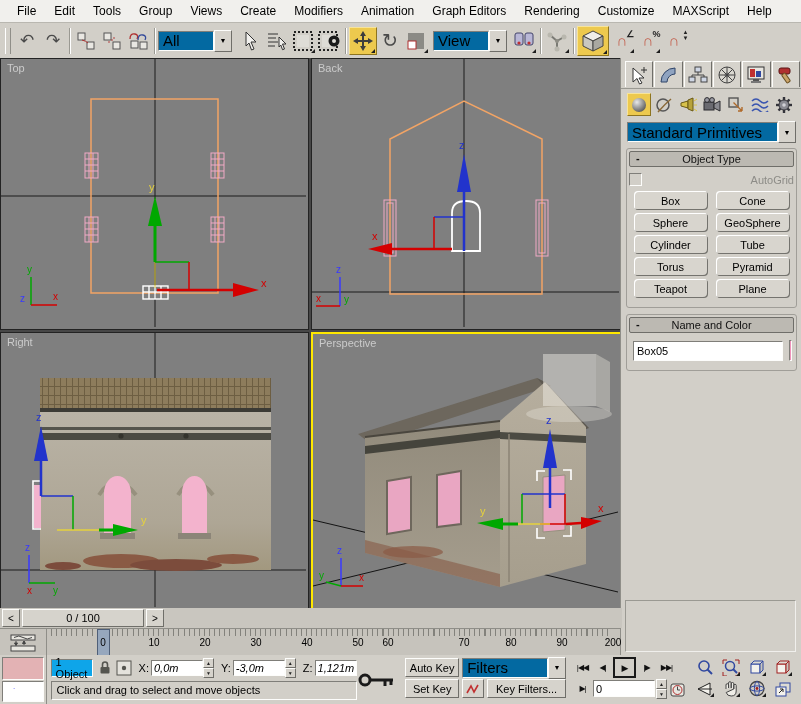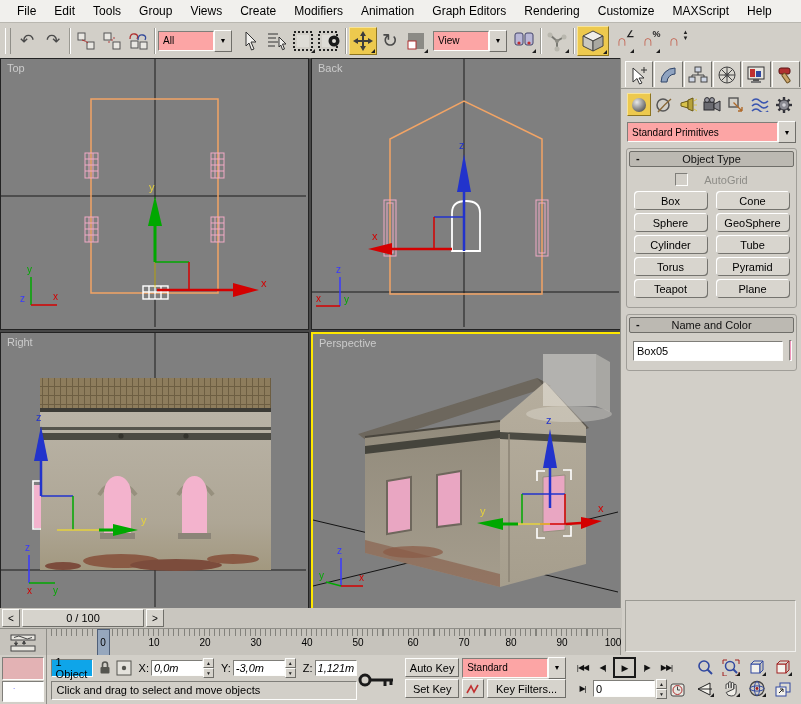--- a/index.html
+++ b/index.html
@@ -12,42 +12,42 @@
   .fly::after{content:"";position:absolute;right:1px;bottom:1px;border-left:4px solid transparent;border-bottom:4px solid #1d1d1d;}
   .active-yellow{background:#edc94e;border:1px solid;border-color:#f7e49a #8d7420 #8d7420 #f7e49a;}
   .sep{width:1px;height:26px;background:#9a9992;margin:0 3px;box-shadow:1px 0 0 #fff;}
   
   #menubar{height:22px;background:#f1f0ed;border-bottom:1px solid #b9b7b0;display:flex;align-items:center;padding-left:8px;font-size:12px;}
   #menubar .mi{padding:3px 9px;cursor:default;text-align:center;}
   
   #toolbar{height:35px;border-bottom:1px solid #8f8e88;display:flex;align-items:center;padding:0 2px;background:#d2cfc8;}
   .grip{width:4px;height:26px;border-left:1px solid #fff;border-right:1px solid #8f8e88;margin:0 3px;}
   .dd{display:flex;align-items:center;height:20px;}
-  .dd .val{background:#fca5a5;border:1px solid;border-color:#7f7e79 #fdfdfb #fdfdfb #7f7e79;height:18px;display:flex;align-items:center;padding:0 4px;font-size:10px;}
+  .dd .val{background:#0369a1;border:1px solid;border-color:#7f7e79 #fdfdfb #fdfdfb #7f7e79;height:18px;display:flex;align-items:center;padding:0 4px;font-size:15px;}
   .dd .arr{width:16px;height:20px;display:flex;align-items:center;justify-content:center;font-size:7px;background:#d6d3cc;border:1px solid;border-color:#fdfdfb #6f6e69 #6f6e69 #fdfdfb;}
   .uglyph{font-size:17px;line-height:1;color:#4a4a4a;}
   .magnet{color:#c25a47;font-size:15px;font-weight:bold;position:relative;}
   .magnet b{position:absolute;top:-3px;right:-7px;font-size:9px;color:#222;font-weight:bold;}
   
   #vpzone{position:absolute;left:0;top:58px;width:620px;height:550px;background:#474747;}
   .vp{position:absolute;background:#7f7f7f;border:1px solid #232323;overflow:hidden;}
   .vp .vplabel{position:absolute;left:6px;top:3px;color:#cbcbcb;font-size:11px;z-index:5;}
   #vp-persp{border:2px solid #ffe800;}
   
   #cpanel{position:absolute;left:620px;top:58px;width:181px;height:597px;background:#d2cfc8;border-left:1px solid #8f8e88;}
   #cp-tabs{display:flex;padding:3px 2px 1px 4px;gap:1px;border-bottom:1px solid #9a9992;}
   .cptab{width:27px;height:25px;display:flex;align-items:center;justify-content:center;border:1px solid;border-color:#fdfdfb #6f6e69 #6f6e69 #fdfdfb;background:#d6d3cc;border-bottom:none;}
   #cp-cats{display:flex;padding:4px 2px 4px 6px;gap:2px;align-items:center;}
   .cpcat{width:22px;height:21px;display:flex;align-items:center;justify-content:center;position:relative;}
   #cp-dd{margin:2px 6px 6px 6px;}
   #cp-dd .val{flex:1;}
   .rollout{margin:6px 5px 0 5px;border:1px solid #a09e98;border-radius:3px;padding:2px;background:#d2cfc8;}
   .rhead{background:#bcb9b2;border:1px solid #6f6e69;border-radius:2px;height:14px;display:flex;align-items:center;font-size:11px;color:#111;position:relative;justify-content:center;}
   .rhead .minus{position:absolute;left:6px;top:0;font-weight:bold;}
-  .autogrid{display:flex;align-items:center;justify-content:center;gap:16px;color:#8d8c87;margin:6px 0 2px 0;}
+  .autogrid{display:flex;align-items:center;justify-content:space-between;gap:16px;color:#8d8c87;margin:6px 0 2px 0;}
   .cb{width:11px;height:11px;background:#d2cfc8;border:1px solid;border-color:#7f7e79 #fdfdfb #fdfdfb #7f7e79;}
   .objgrid{display:grid;grid-template-columns:74px 74px;gap:3px 8px;justify-content:center;margin:5px 0 7px 0;}
   .objbtn{height:19px;border-radius:4px;background:#d8d5ce;box-shadow:inset 1px 1px 0 #fff,inset -1px -1px 0 #74736e;display:flex;align-items:center;justify-content:center;font-size:11px;cursor:default;}
   .namerow{display:flex;align-items:center;gap:6px;margin:7px 2px 7px 4px;}
   .namefield{flex:1;height:18px;background:#fff;border:1px solid;border-color:#7f7e79 #fdfdfb #fdfdfb #7f7e79;font-family:"Liberation Sans",sans-serif;font-size:11px;padding:0 3px;}
   .swatch{width:20px;height:19px;background:#ef93bb;border:1px solid;border-color:#7f7e79 #fdfdfb #fdfdfb #7f7e79;}
   #cp-bottom{position:absolute;left:4px;right:6px;top:542px;height:50px;border:1px solid;border-color:#9a9992 #f0efec #f0efec #9a9992;}
   
   #timeslider{position:absolute;left:0;top:608px;width:620px;height:20px;display:flex;align-items:center;gap:2px;padding-left:2px;background:#c9c6bf;}
   .tsbtn{width:16px;height:16px;display:flex;align-items:center;justify-content:center;font-size:10px;}
@@ -673,25 +673,25 @@
     </div>
     <div id="ruler">
       <div class="ticks"></div>
       <div id="frame-ind"></div>
       <span class="num" style="left:56px">0</span>
       <span class="num" style="left:107px">10</span>
       <span class="num" style="left:158px">20</span>
       <span class="num" style="left:209px">30</span>
       <span class="num" style="left:260px">40</span>
       <span class="num" style="left:311px">50</span>
-      <span class="num" style="left:366px">60</span>
+      <span class="num" style="left:341px">60</span>
       <span class="num" style="left:417px">70</span>
       <span class="num" style="left:464px">80</span>
       <span class="num" style="left:515px">90</span>
-      <span class="num" style="left:566px">100</span>
+      <span class="num" style="left:566px">200</span>
     </div>
   </div>
 
   <div id="statusbar">
     <div id="listener">
       <div class="pink"></div>
       <div class="white">.</div>
     </div>
 
     <div id="mainstat" class="scol">
@@ -741,21 +741,21 @@
           <line x1="12" y1="11" x2="35" y2="11" stroke="#1a1a1a" stroke-width="3"></line>
           <line x1="27" y1="11" x2="27" y2="17" stroke="#1a1a1a" stroke-width="3"></line>
           <line x1="33" y1="11" x2="33" y2="16" stroke="#1a1a1a" stroke-width="3"></line>
         </svg>
     </div>
 
     <div id="animcol" class="scol">
       <div class="srow">
         <div class="akbtn r">Auto Key</div>
         <div class="dd" style="flex:1">
-          <span class="val" style="flex:1">Standard</span>
+          <span class="val" style="flex:1">Filters</span>
           <span class="arr">▼</span>
         </div>
       </div>
       <div class="srow">
         <div class="akbtn r">Set Key</div>
         <div class="ic r" style="width:20px;height:17px">
           <svg width="14" height="12">
               <polyline points="1,10 5,3 8,9 12,2" fill="none" stroke="#c03030" stroke-width="1.6"></polyline>
             </svg>
         </div>

